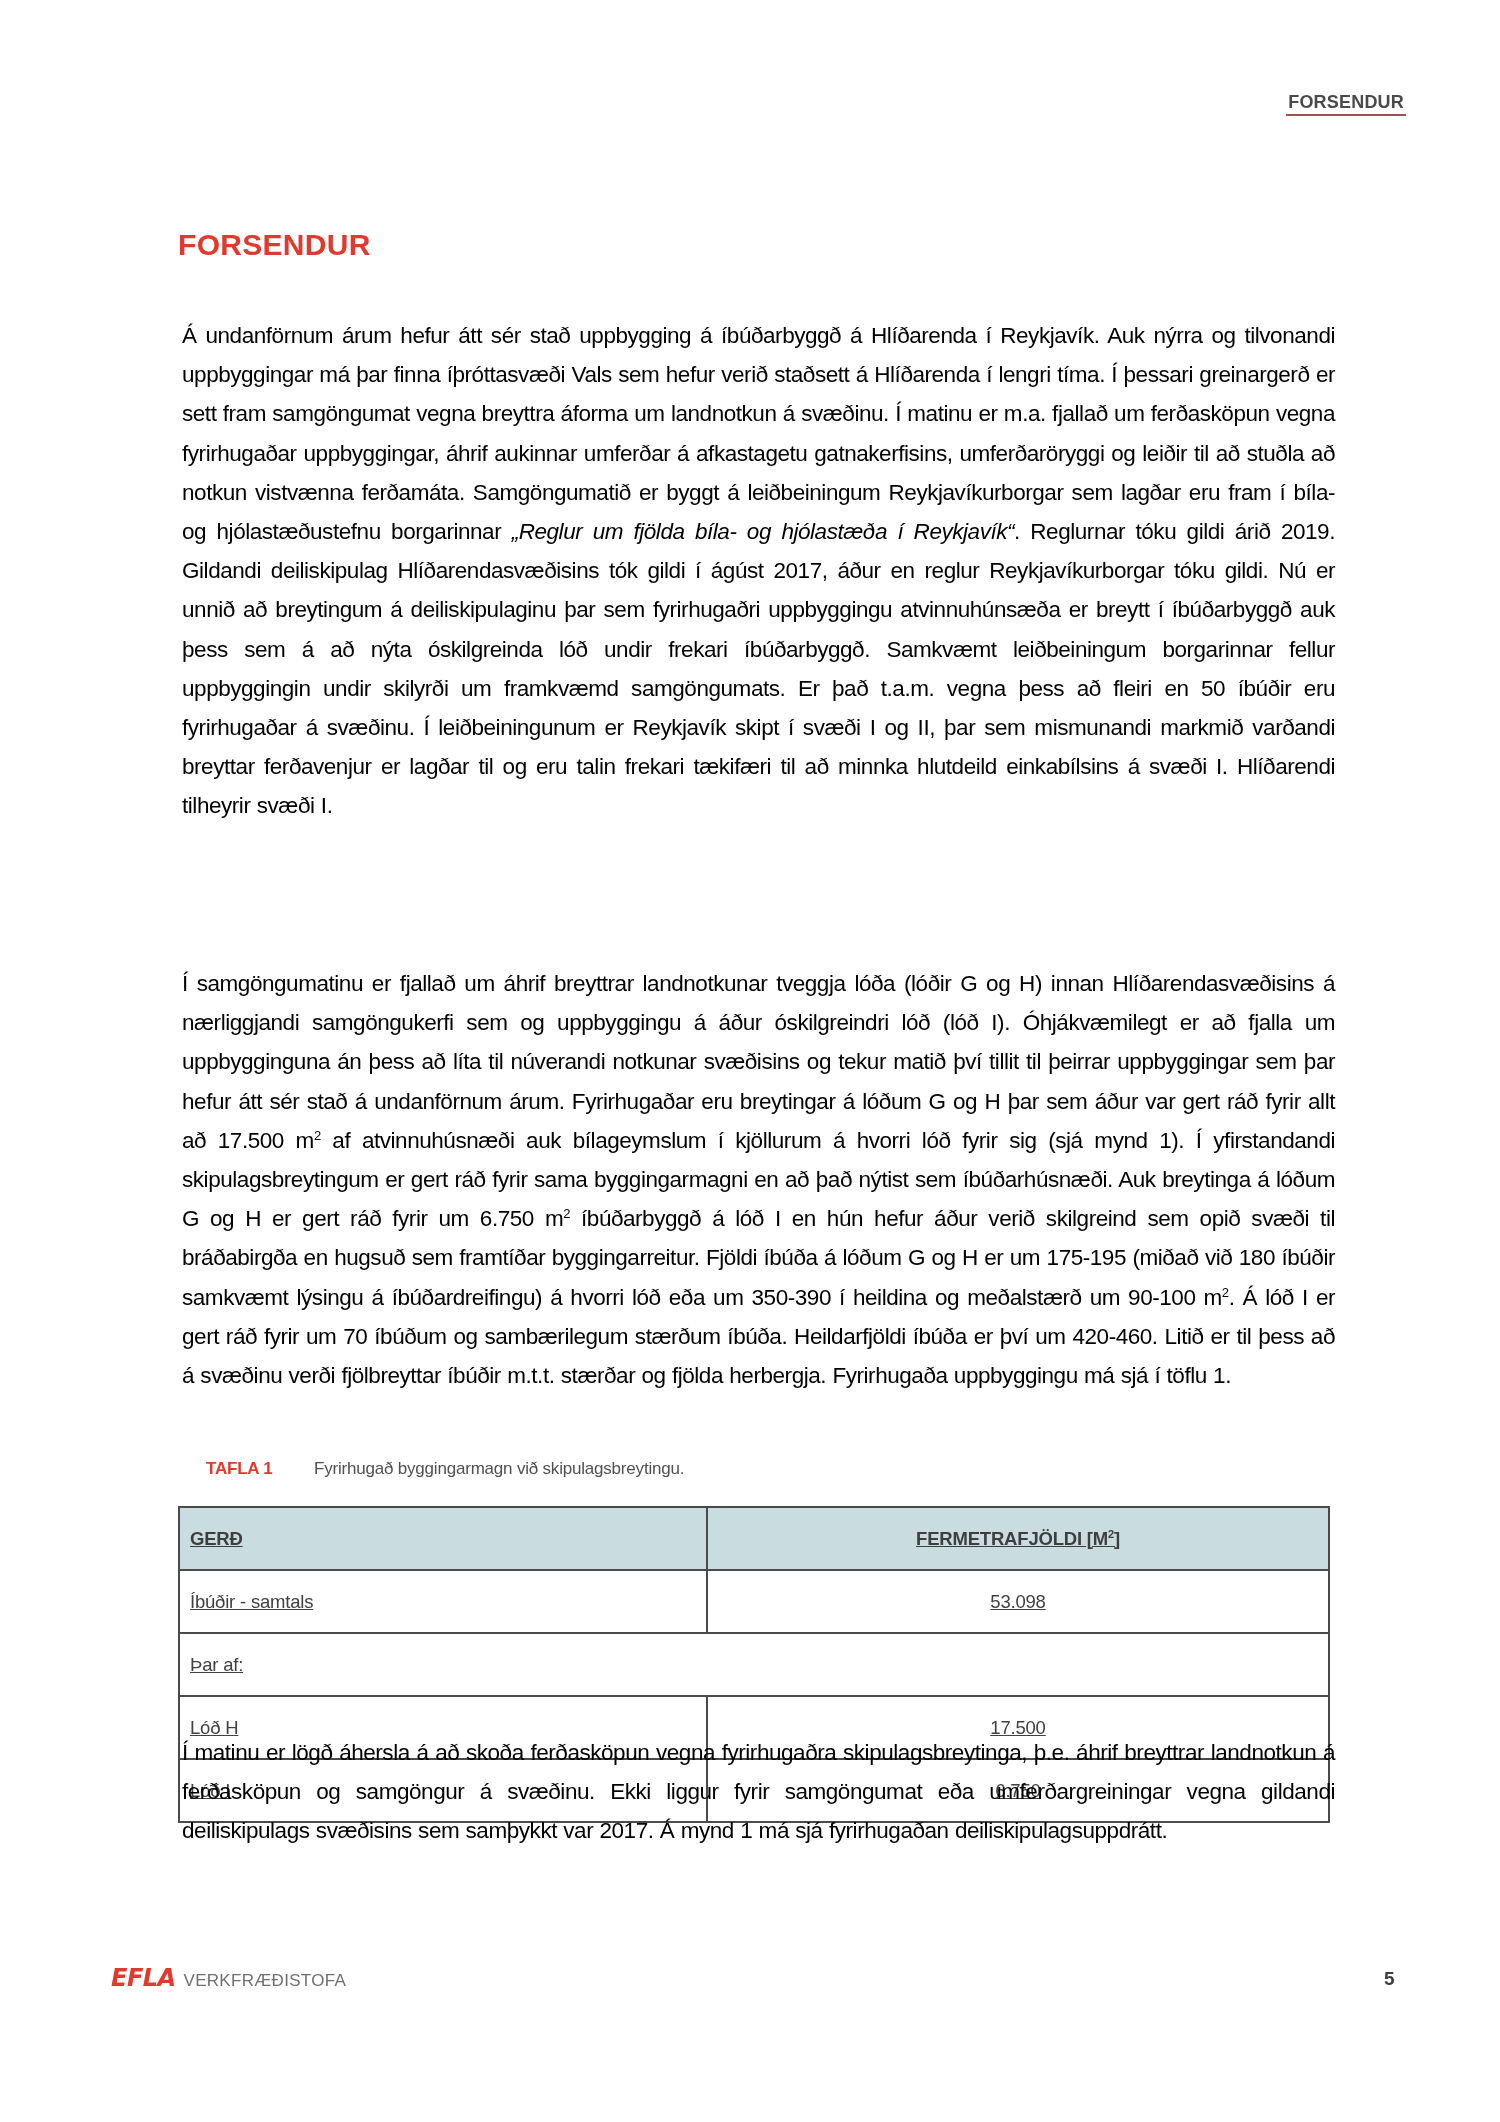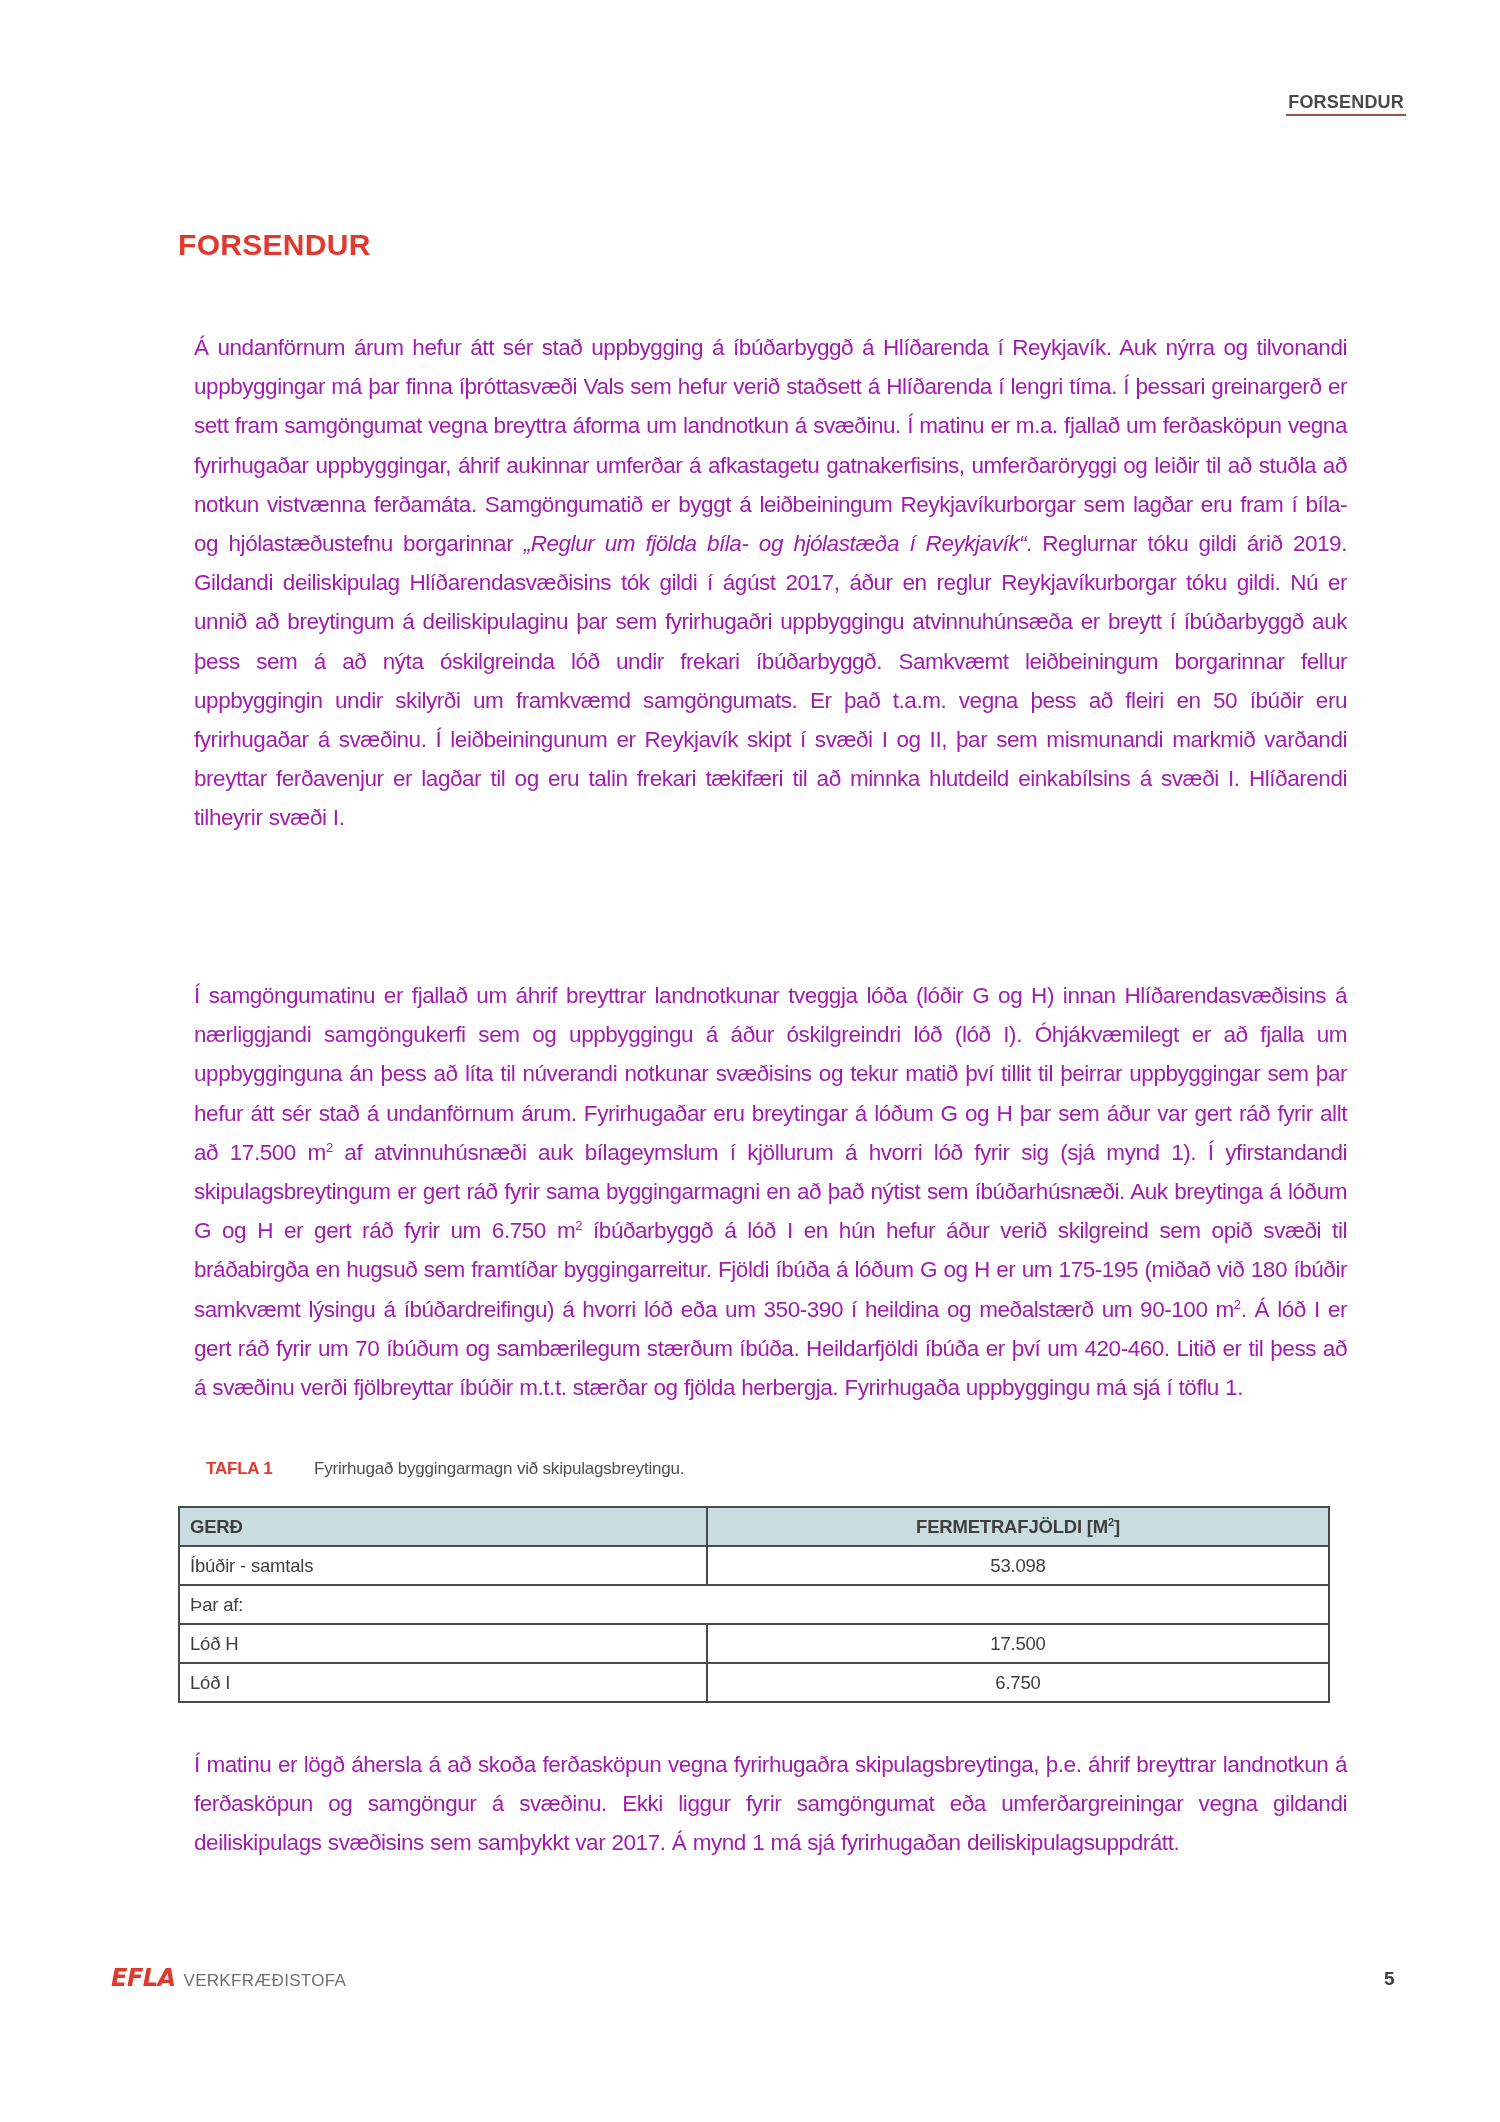--- a/index.html
+++ b/index.html
@@ -4,32 +4,32 @@
 <style>
   html, body { margin: 0; padding: 0; background: #ffffff; }
   body { width: 1500px; height: 2122px; position: relative; overflow: hidden;
          font-family: "Liberation Sans", "DejaVu Sans", sans-serif; color: #404040; }
   .running-header { position: absolute; top: 92px; right: 94px; font-size: 18px; font-weight: bold;
          color: #4a4a4a; letter-spacing: 0.2px; padding: 0 2px 1px 2px;
          border-bottom: 2px solid #a0514f; }
   .title { position: absolute; left: 178px; top: 228px; margin: 0; font-size: 30px; font-weight: bold;
          color: #e03a2e; letter-spacing: 0.3px; }
   .body-text { position: absolute; left: 178px; width: 1153px; font-size: 22.5px; line-height: 39.2px;
-         color: #a21caf; text-align: justify; margin: 16px; font-family: "Liberation Sans Narrow", "Liberation Sans", sans-serif;
+         color: #000000; text-align: justify; margin: 4px; font-family: "Liberation Sans Narrow", "Liberation Sans", sans-serif;
          letter-spacing: -0.45px; word-spacing: 0.5px; }
   .p1 { top: 312px; }
   .p2 { top: 960px; }
   .p3 { top: 1729px; }
   sup { font-size: 13px; line-height: 0; vertical-align: super; }
   .caption { position: absolute; left: 178px; top: 1459px; font-size: 17px; color: #505050;
          font-family: "Liberation Sans", sans-serif; letter-spacing: -0.2px; margin-left: 28px; }
   .caption .label { color: #e03a2e; font-weight: bold; display: inline-block; width: 108px; }
   table.data { position: absolute; left: 178px; top: 1506px; width: 1152px; border-collapse: collapse;
          font-size: 18.5px; color: #404040; font-family: "Liberation Sans", sans-serif; letter-spacing: -0.2px; }
-  table.data th, table.data td { border: 2.5px solid #4a4a4a; height: 29px; padding: 4px 10px; }
+  table.data th, table.data td { border: 2.5px solid #4a4a4a; height: 29px; padding: 16px 10px; text-decoration: underline; }
   table.data th { background: #c9dde0; font-weight: bold; color: #3e3e3e; text-align: left; }
   table.data th.num { text-align: center; }
   table.data td.num { text-align: center; }
   table.data col.c1 { width: 528px; }
   .footer-logo { position: absolute; left: 111px; top: 1964px; font-size: 24px; letter-spacing: 0.2px;
          font-family: "DejaVu Sans", sans-serif; }
   .footer-logo .brand { color: #e03a2e; font-weight: bold; letter-spacing: -0.5px; font-style: italic; }
   .footer-logo .sub { color: #6f6f6f; font-weight: normal; font-size: 17px; font-family: "Liberation Sans", sans-serif; letter-spacing: 0.3px; }
   .page-number { position: absolute; left: 1384px; top: 1968px; font-size: 19px; font-weight: bold; color: #3e3e3e; }
 </style>

